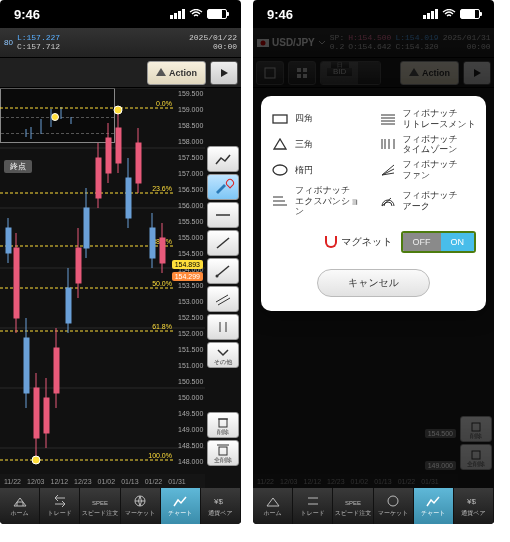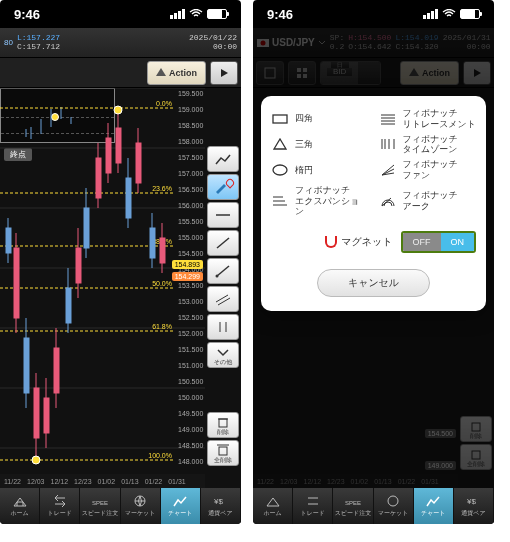--- a/index.html
+++ b/index.html
@@ -140,21 +140,21 @@
           <line x1="25" y1="48" x2="25" y2="40"></line>
               <line x1="30" y1="50" x2="30" y2="38"></line>
           <line x1="40" y1="45" x2="40" y2="30"></line>
               <line x1="50" y1="38" x2="50" y2="20"></line>
           <line x1="60" y1="30" x2="60" y2="18"></line>
               <line x1="70" y1="28" x2="70" y2="35"></line>
         </g>
       </svg>
     </div>
 
-    <div style="position:absolute;top:60px;left:4px;">
+    <div style="position:absolute;top:72px;left:4px;">
       <span class="endpt">終点</span>
     </div>
 
     <svg class="chart" viewBox="0 0 205 386" preserveAspectRatio="none">
       <g class="grid">
         <line x1="0" y1="0" x2="205" y2="0"></line>
             <line x1="0" y1="60" x2="205" y2="60"></line>
         <line x1="0" y1="120" x2="205" y2="120"></line>
             <line x1="0" y1="180" x2="205" y2="180"></line>
         <line x1="0" y1="240" x2="205" y2="240"></line>

